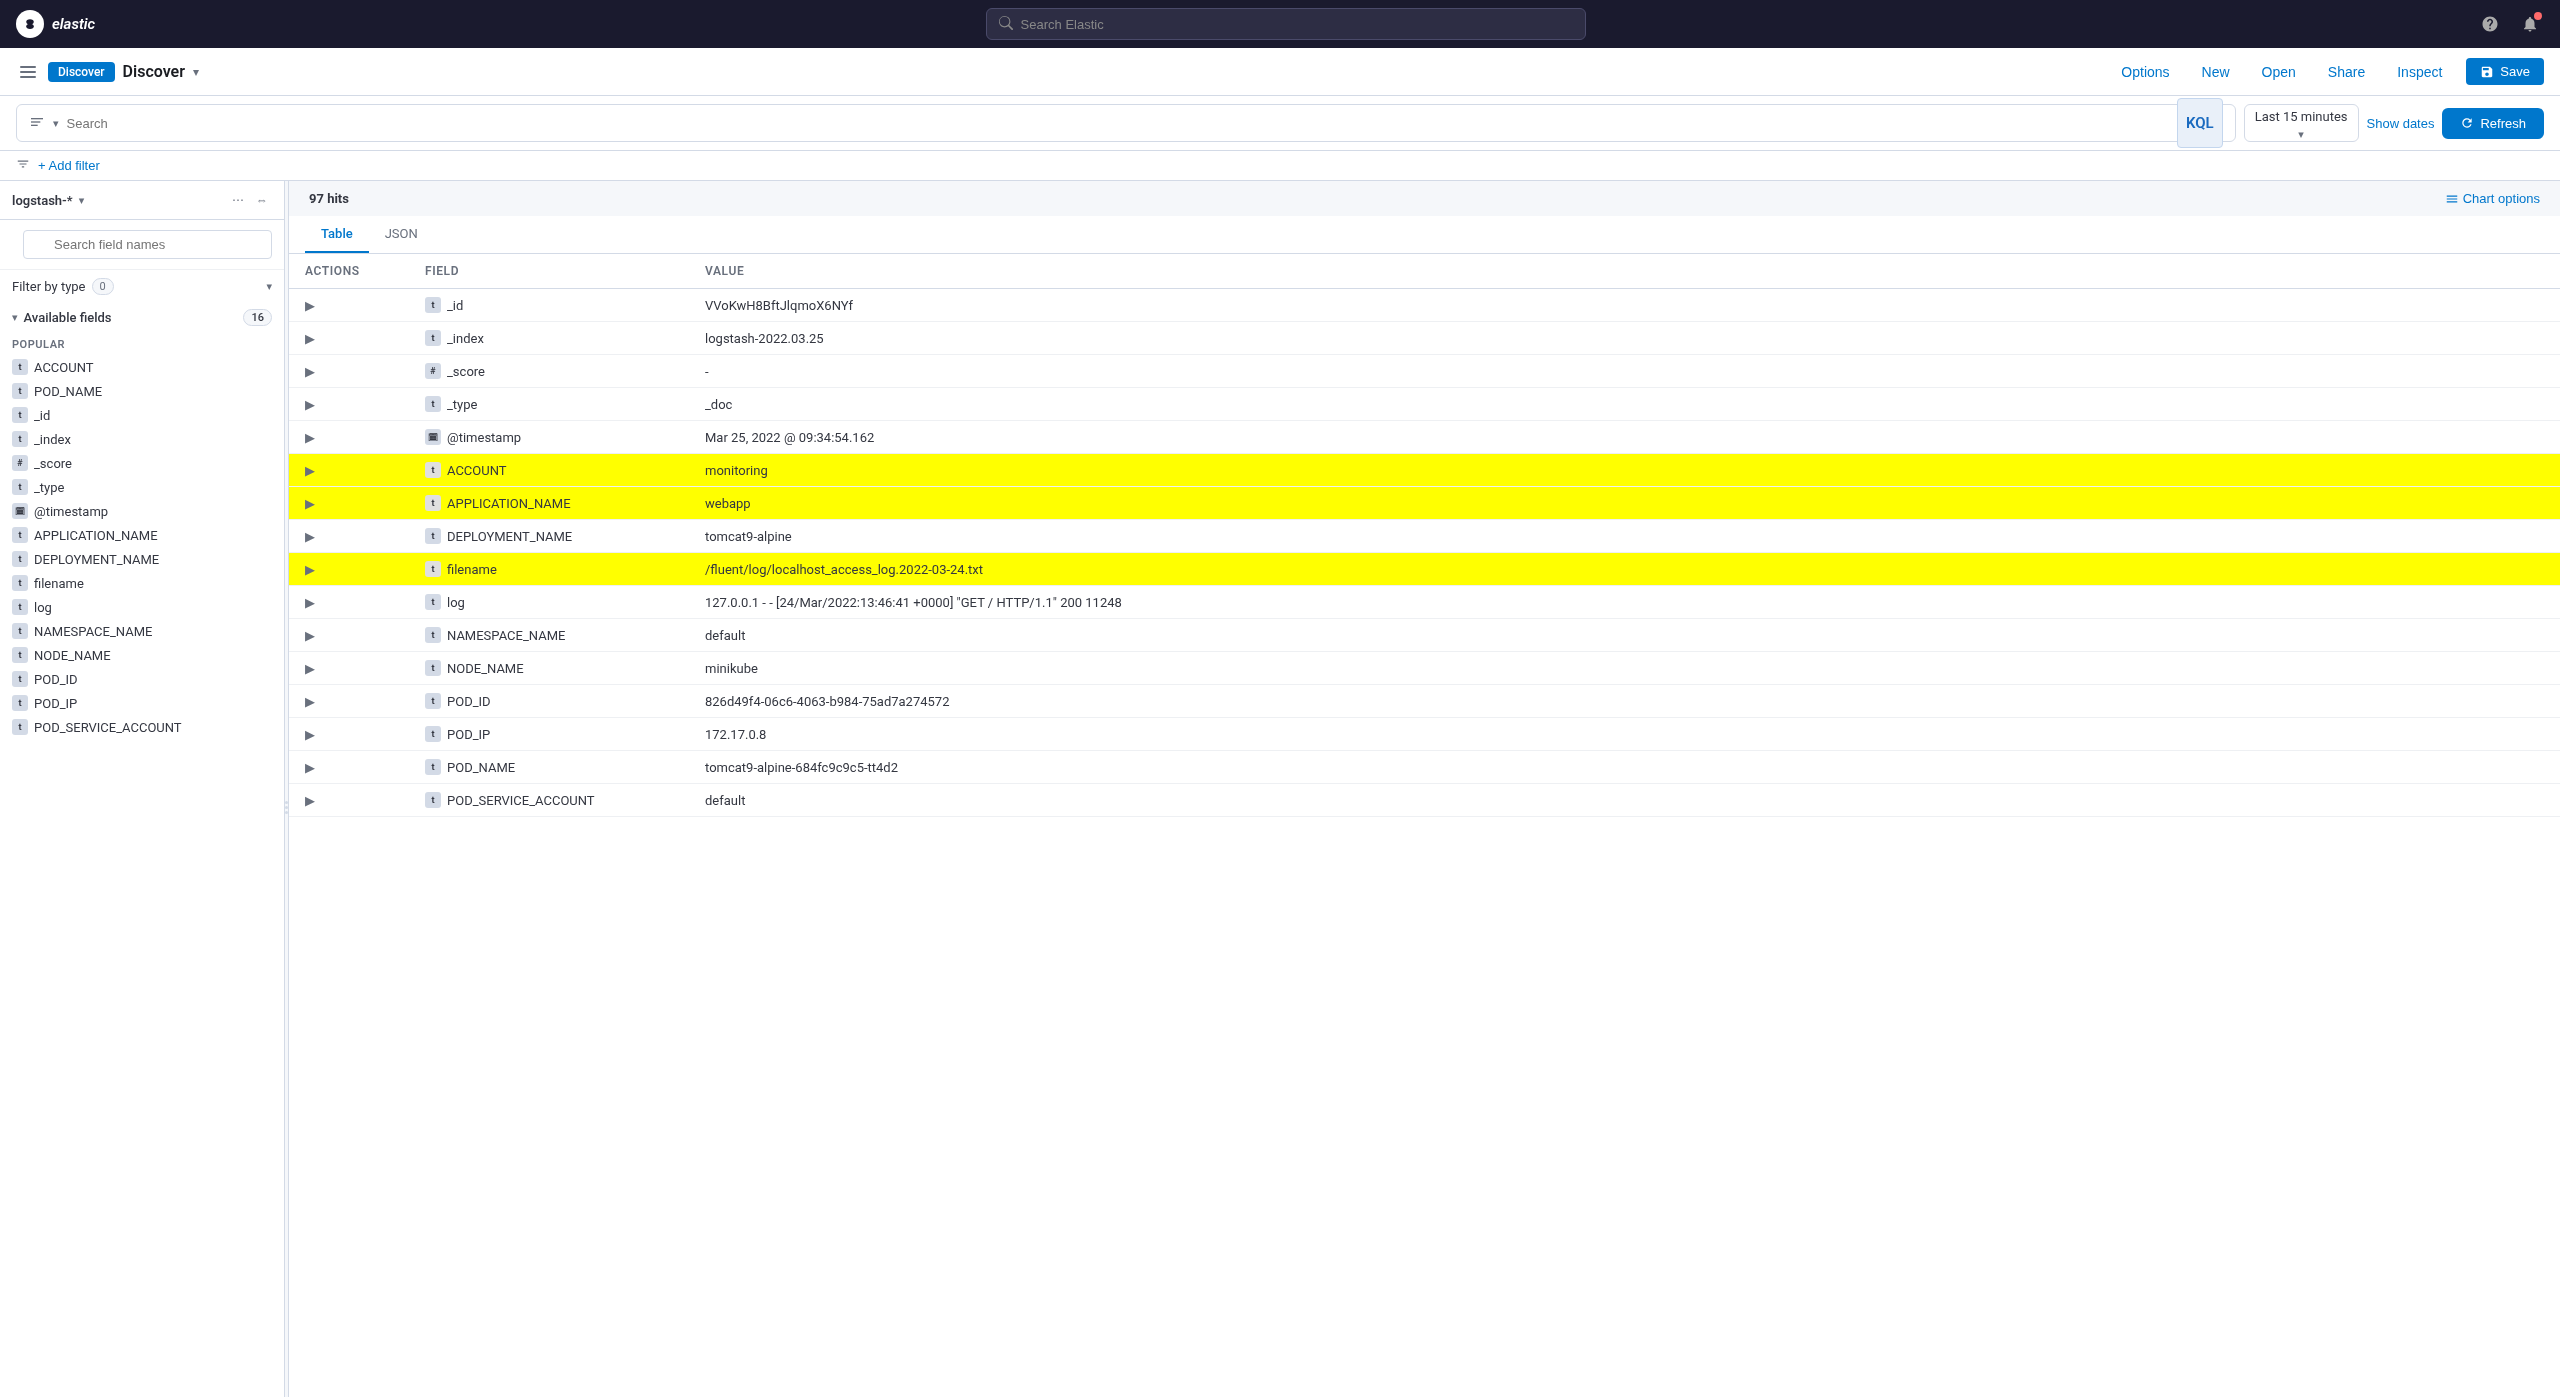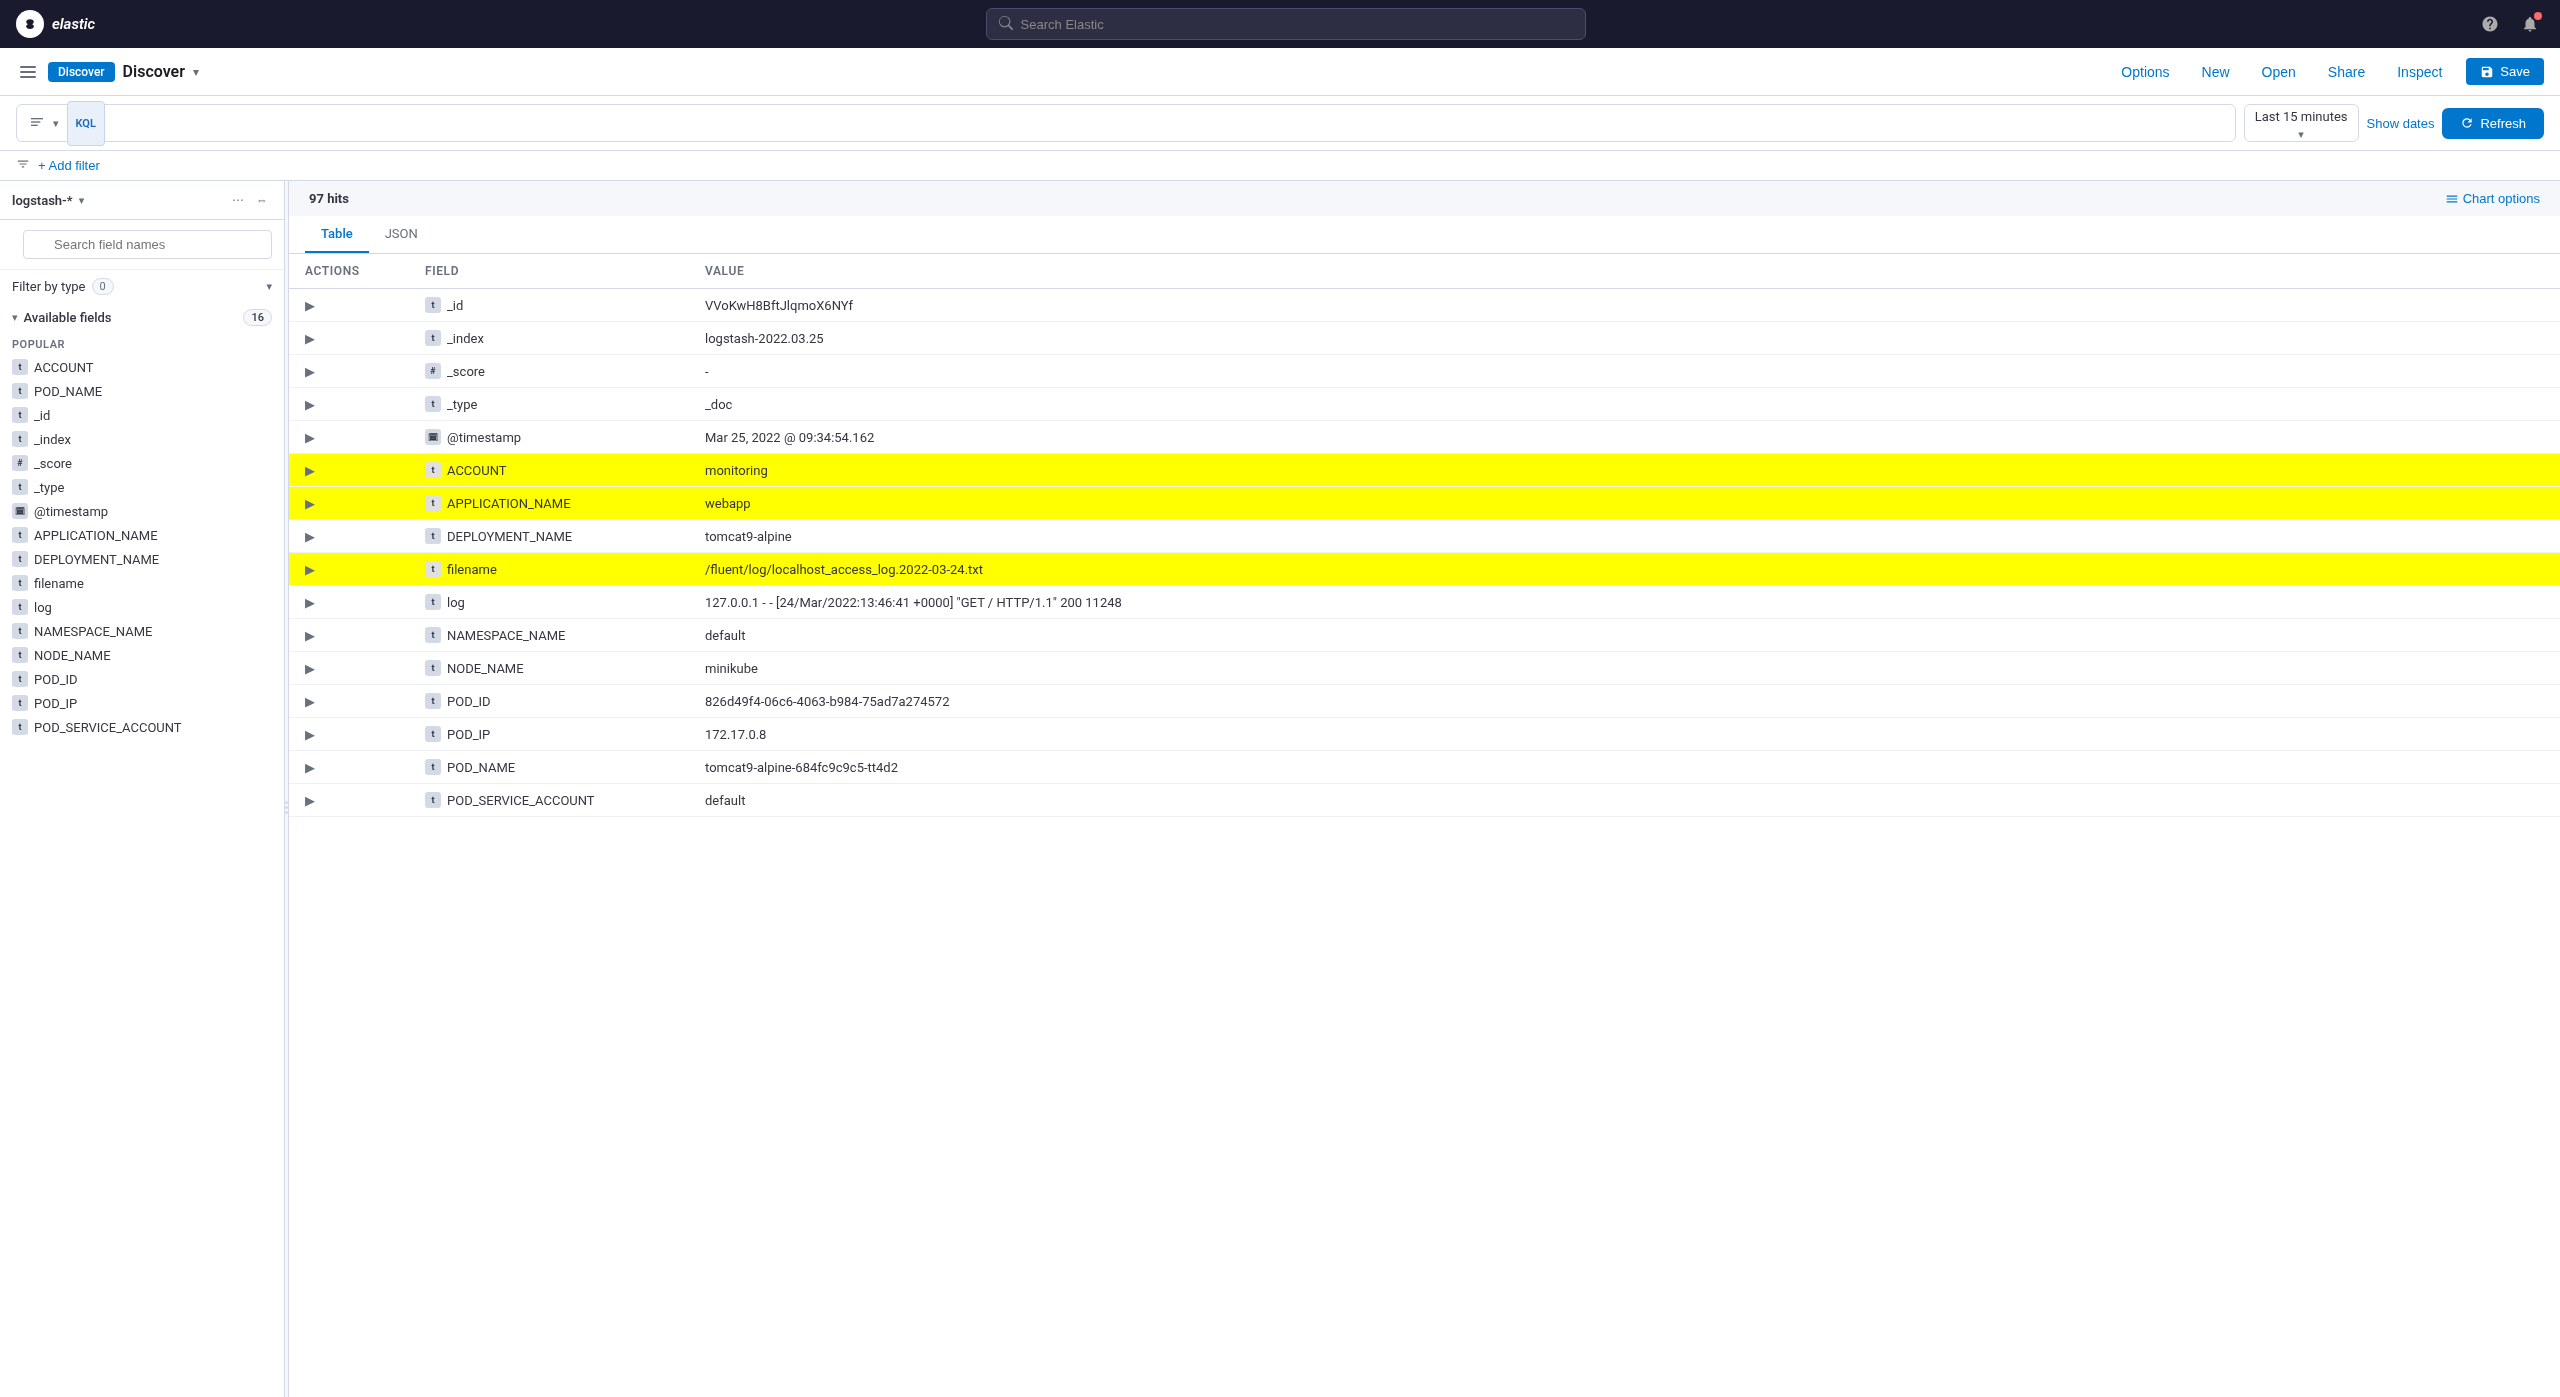--- a/index.html
+++ b/index.html
@@ -69,21 +69,21 @@
       display: flex;
       align-items: center;
       border: 1px solid #d3dae6;
       border-radius: 6px;
       height: 38px;
       padding: 0 12px;
       gap: 8px;
       background: #fff;
     }
     .search-input-wrapper input { border: none; outline: none; width: 100%; font-size: 13px; color: #343741; }
-    .kql-badge { background: #e9f0f9; color: #1a6abf; border: 1px solid #c3d6ee; border-radius: 4px; padding: 15px 8px; font-size: 11px; font-weight: 600; white-space: nowrap; }
+    .kql-badge { background: #e9f0f9; color: #1a6abf; border: 1px solid #c3d6ee; border-radius: 4px; padding: 15px 8px; font-size: 15px; font-weight: 600; white-space: nowrap; }
     .time-picker { display: flex; align-items: center; gap: 4px; border: 1px solid #d3dae6; border-radius: 6px; padding: 0 10px; height: 38px; background: #fff; cursor: pointer; white-space: nowrap; font-size: 13px; color: #343741; flex-direction: column; }
     .show-dates-btn { background: none; border: none; color: #0077cc; cursor: pointer; font-size: 13px; white-space: nowrap; }
     .refresh-btn { background: #0077cc; color: #fff; border: none; border-radius: 6px; padding: 8px 18px; font-size: 13px; cursor: pointer; display: flex; align-items: center; gap: 6px; white-space: nowrap; }
 
     
     .filter-bar {
       background: #fff;
       border-bottom: 1px solid #d3dae6;
       padding: 6px 16px;
       display: flex;
@@ -287,20 +287,21 @@
 <div class="search-section">
   <div class="search-input-wrapper">
     <span style="color:#69707d;">
       <svg width="16" height="16" viewBox="0 0 24 24" fill="currentColor">
           <rect x="3" y="6" width="18" height="2"></rect>
           <rect x="3" y="11" width="14" height="2"></rect>
           <rect x="3" y="16" width="10" height="2"></rect>
         </svg>
     </span>
     <span style="color:#69707d; font-size:11px;">▾</span>
+    <input type="text" style="flex: 1 1 0%;" placeholder="Search">
     <span class="kql-badge">KQL</span>
   </div>
   <div class="time-picker">
     <svg width="14" height="14" viewBox="0 0 24 24" fill="#69707d">
         <path d="M9 11H7v2h2v-2zm4 0h-2v2h2v-2zm4 0h-2v2h2v-2zm2-7h-1V2h-2v2H8V2H6v2H5c-1.11 0-1.99.9-1.99 2L3 20c0 1.1.89 2 2 2h14c1.1 0 2-.9 2-2V6c0-1.1-.9-2-2-2zm0 16H5V9h14v11z"></path>
       </svg>
     <span>Last 15 minutes</span>
     <span style="color:#69707d; font-size:11px;">▾</span>
   </div>
   <button class="show-dates-btn">Show dates</button>

